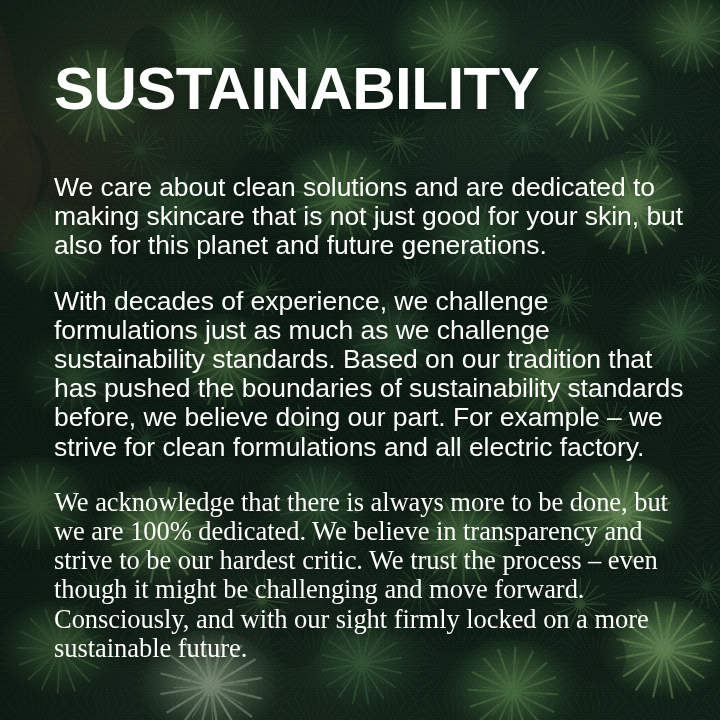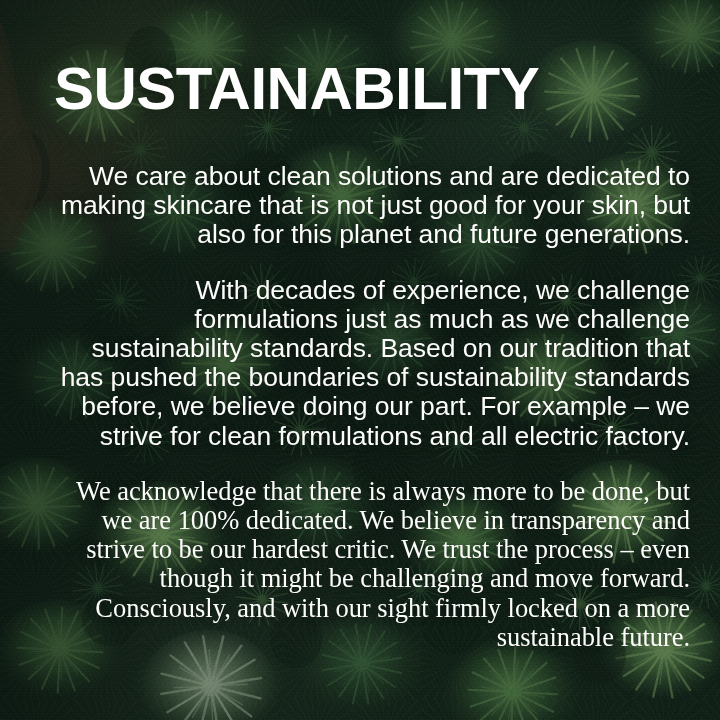--- a/index.html
+++ b/index.html
@@ -101,41 +101,40 @@
     background-image:
       repeating-linear-gradient(0deg,   rgba(255,255,255,.05) 0 1px, rgba(0,0,0,.05) 1px 2px),
       repeating-linear-gradient(90deg,  rgba(255,255,255,.04) 0 1px, rgba(0,0,0,.04) 1px 2px);
   }
 
   
   #content {
     position: absolute;
     inset: 0;
     padding: 0;
-    text-align: right;
   }
 
   #page-title {
     position: absolute;
     left: 54px;
     top: 58px;
     margin: 0;
     font-size: 60px;
     line-height: 62px;
     font-weight: 700;
     letter-spacing: -0.5px;
     color: #ffffff;
     text-shadow: 0 1px 14px rgba(0,0,0,.35);
     white-space: nowrap;
   }
 
   #body-copy {
     position: absolute;
     left: 54px;
-    top: 162px;
+    top: 173px;
     width: 636px;
   }
 
   .paragraph {
     margin: 0 0 26px 0;
     font-size: 26.5px;
     line-height: 29.2px;
     font-weight: 400;
     color: #fdfdfb;
     letter-spacing: -0.05px;

